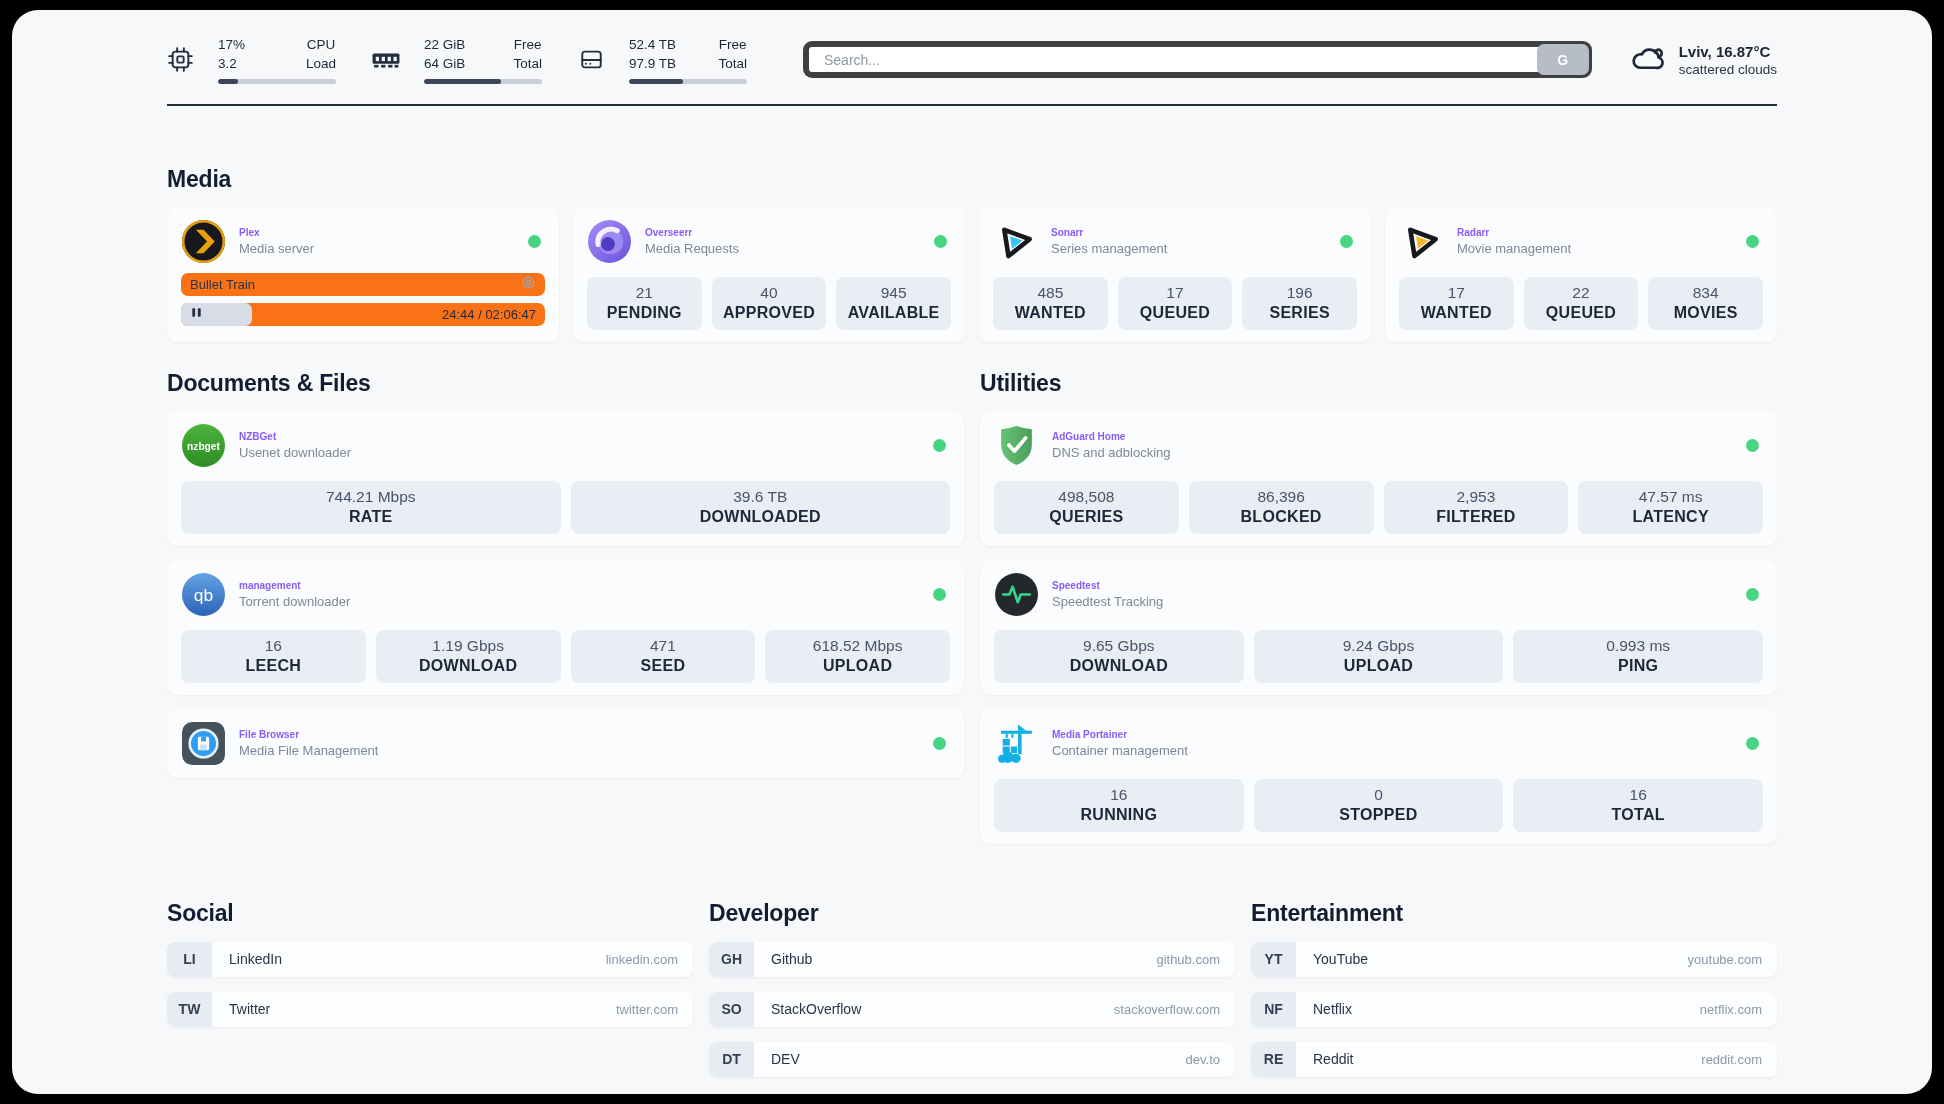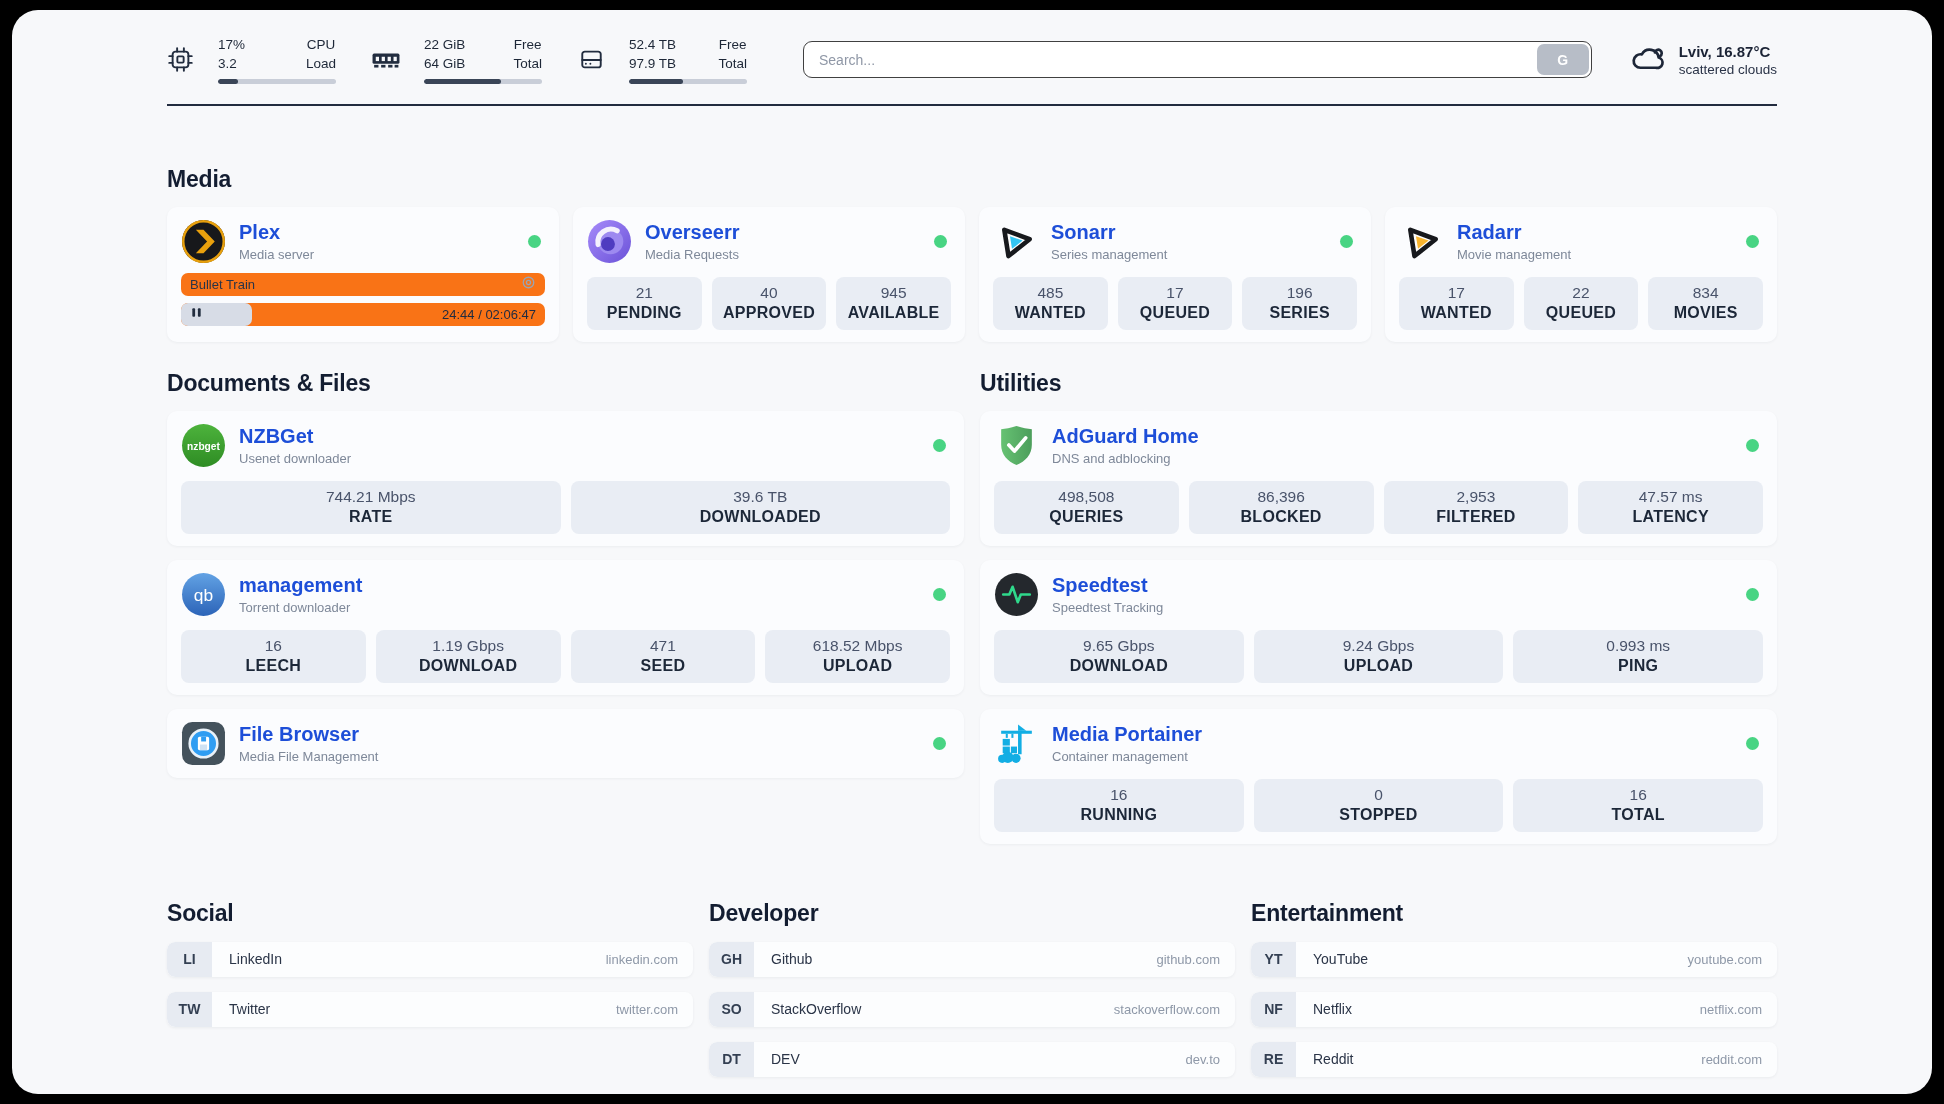--- a/index.html
+++ b/index.html
@@ -15,21 +15,21 @@
   .res-icon { flex:none; display:flex; }
   .res-rows { display:flex; justify-content:space-between; width:118px;
               font-size:13.5px; font-weight:500; color:#1d2737; line-height:1.4; }
   .res-col.labels { text-align:center; }
   .res-col span { display:block; }
   .res-bar { margin-top:5px; width:118px; height:5px; border-radius:3px;
              background:#c9ced8; overflow:hidden; }
   .res-fill { height:100%; border-radius:3px; background:#3a4557; }
 
   .searchwrap { flex:1; position:relative; margin:0 38px 0 20px; height:37px; }
-  .searchwrap input { width:100%; height:100%; border:1px solid #404040; border-radius:9px;
+  .searchwrap input { width:100%; height:100%; border:6px solid #404040; border-radius:9px;
                       background:#fff; font-size:14px; color:#27324a; padding:0 70px 0 15px;
                       outline:none; font-family:inherit; }
   .searchwrap input::placeholder { color:#8f97a6; }
   .g-btn { position:absolute; right:3px; top:3px; bottom:3px; width:52px; border:none;
            border-radius:7px; background:#b7bdc7; color:#fff; font-size:14px;
            font-weight:bold; cursor:pointer; font-family:inherit; }
 
   .weather { display:flex; align-items:center; gap:13px; }
   .weather-line1 { font-size:15px; font-weight:600; color:#1b2335; }
   .weather-line2 { font-size:13.5px; color:#2a3347; margin-top:2px; }
@@ -41,21 +41,21 @@
   .media-head { margin-top:60px; }
   .cards-4 { margin-top:14px; display:grid; grid-template-columns:repeat(4,1fr); gap:14px; }
   .two-col { margin-top:28px; display:grid; grid-template-columns:1fr 1fr; column-gap:16px; }
   .col-stack .card { margin-top:14px; }
 
   .card { background:#fbfcfe; border-radius:10px; padding:12px 14px;
           box-shadow:0 1px 3px rgba(25,35,55,.05); }
   .app-header { display:flex; align-items:center; gap:13px; }
   .app-icon { width:45px; height:45px; flex:none; display:flex; }
   .app-icon svg { width:100%; height:100%; }
-  .app-title { font-size:20px; font-weight:600; color:#1d4ed8; }
+  .app-title { font-size:10px; font-weight:600; color:#8b5cf6; }
   .app-sub { font-size:13px; color:#7e8899; margin-top:3px; }
   .dot { width:13px; height:13px; border-radius:50%; background:#48d483;
          margin-left:auto; margin-right:4px; flex:none; }
 
   .stats { margin-top:13px; display:grid; grid-auto-flow:column; grid-auto-columns:1fr; gap:10px; }
   .stat { background:#e9edf4; border-radius:8px; text-align:center; padding:7px 4px 8px; }
   .stat-value { font-size:15.5px; color:#49536a; }
   .stat-label { margin-top:2px; font-size:16px; font-weight:700; color:#1c2738;
                 letter-spacing:.3px; }
 

